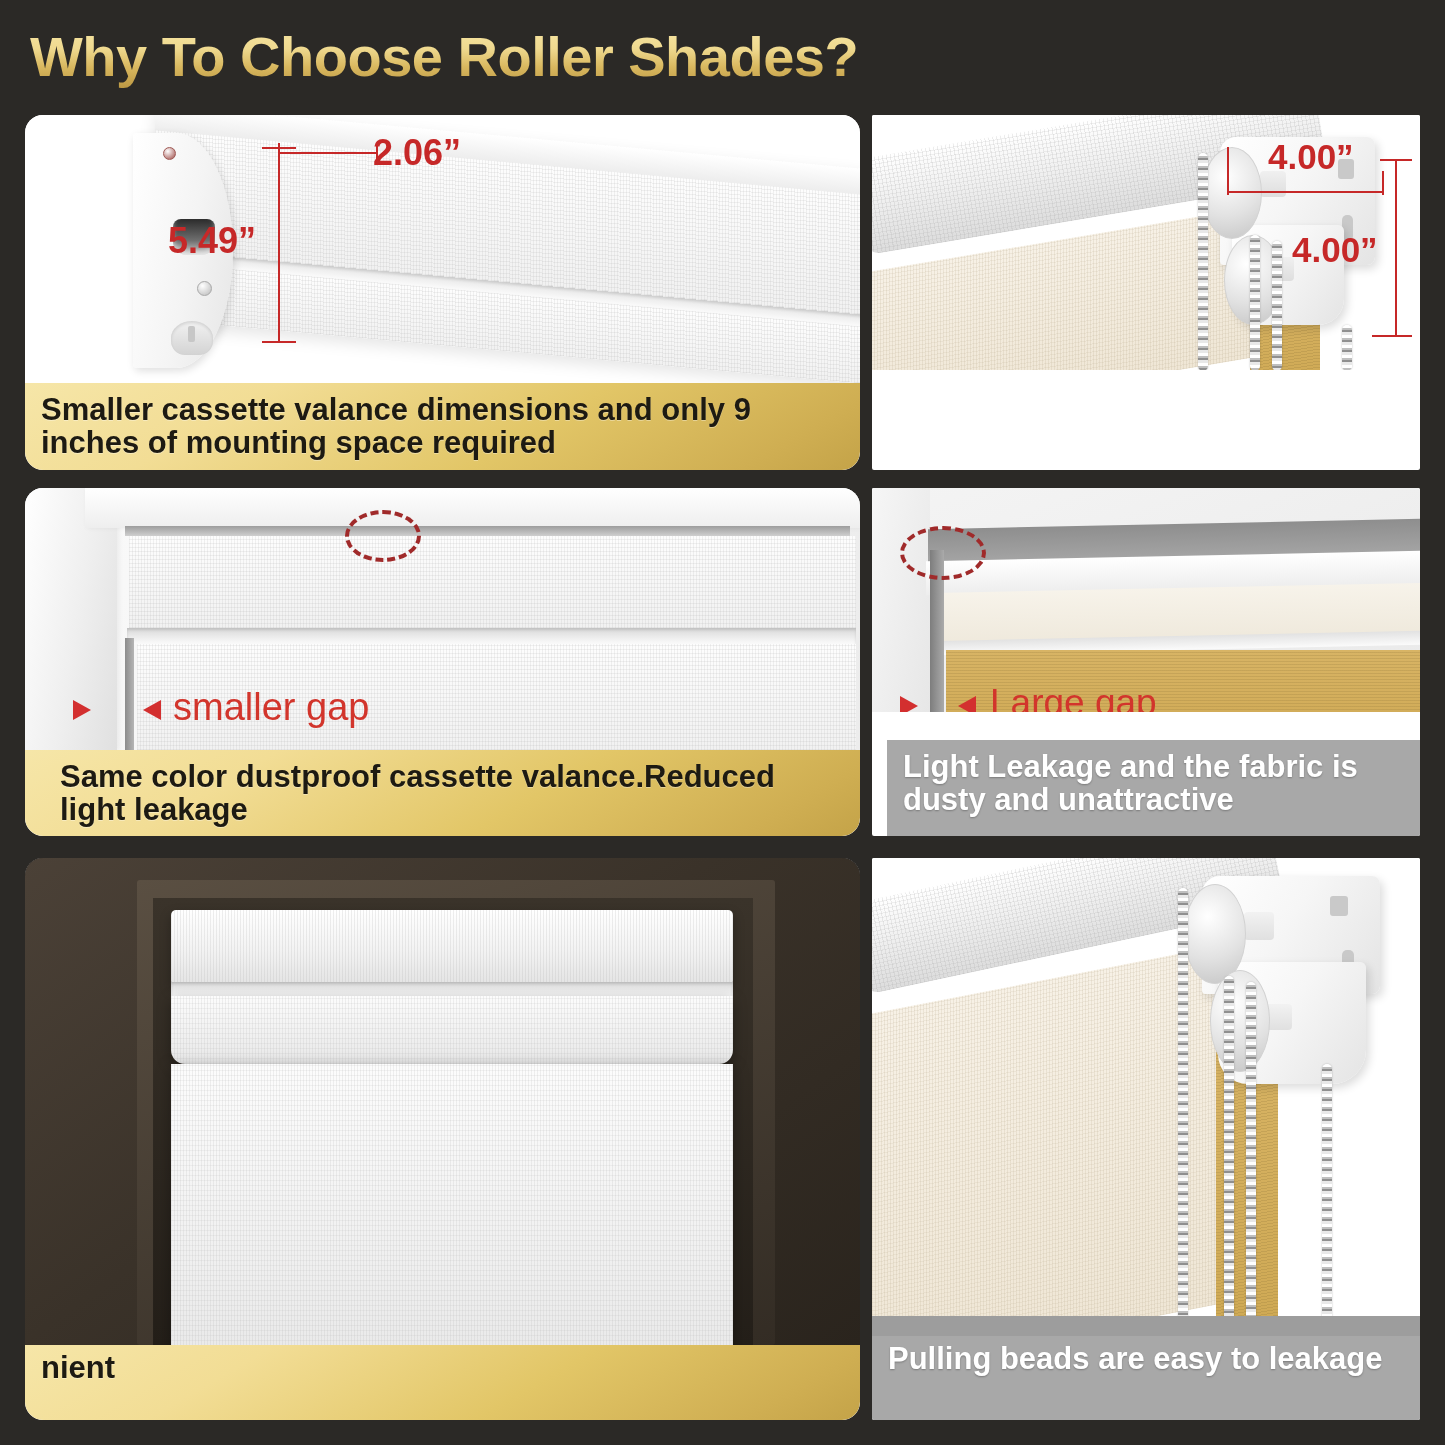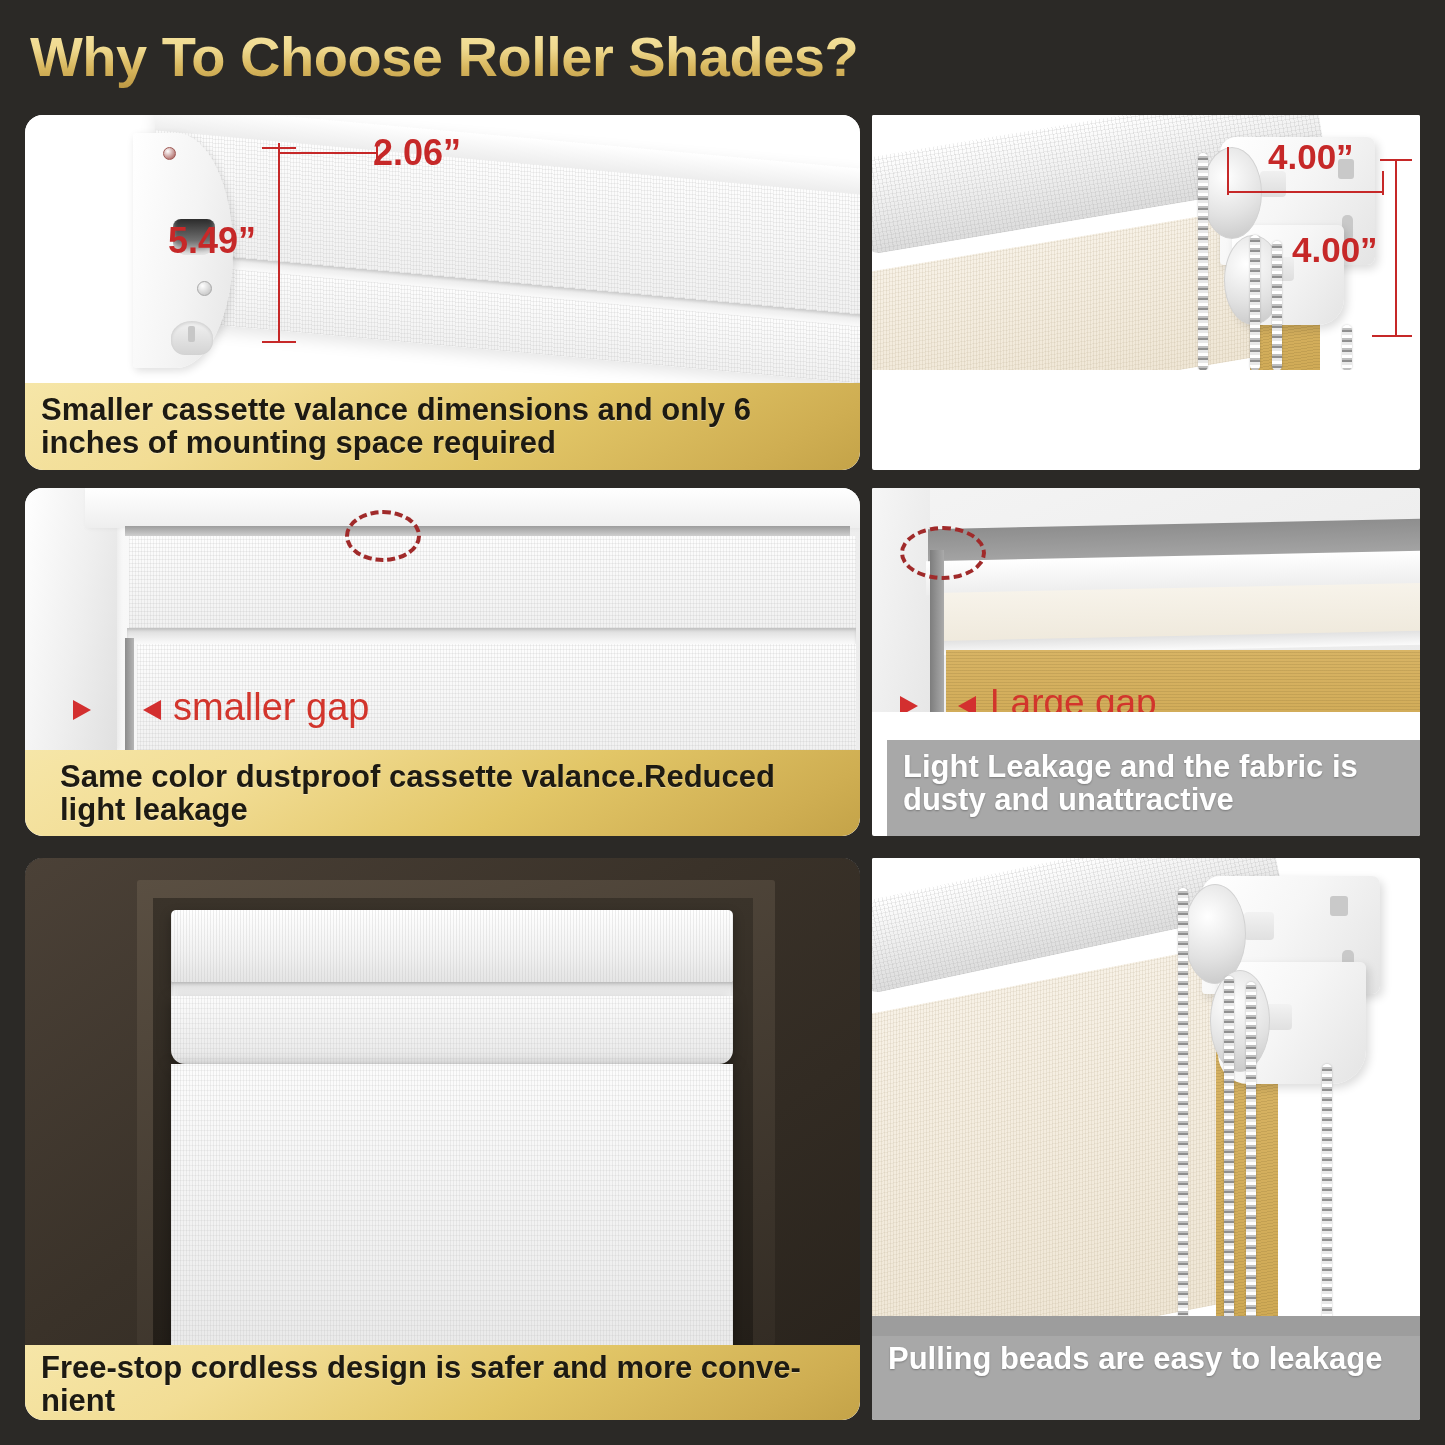--- a/index.html
+++ b/index.html
@@ -236,21 +236,21 @@
       <div class="dim dimv" style="left:253px;top:32px;height:195px;"></div>
       <div class="tick" style="left:237px;top:32px;width:34px;height:2px;"></div>
       <div class="tick" style="left:237px;top:226px;width:34px;height:2px;"></div>
       <div class="dimtxt" style="left:143px;top:105px;font-size:36px;">5.49”</div>
 
       <div class="dim dimh" style="left:253px;top:37px;width:100px;"></div>
       <div class="tick" style="left:253px;top:28px;width:2px;height:22px;"></div>
       <div class="tick" style="left:351px;top:28px;width:2px;height:22px;"></div>
       <div class="dimtxt" style="left:348px;top:17px;font-size:36px;">2.06”</div>
     </div>
-    <div class="cap gold" style="height:87px;">Smaller cassette valance dimensions and only 6 inches of mounting space required</div>
+    <div class="cap gold" style="height:87px;">Smaller cassette valance dimensions and only 9 inches of mounting space required</div>
   </div>
 
   <div class="panel right" style="left:872px;top:115px;width:548px;height:355px;">
     <div class="photo" style="height:255px;background:#fff;">
 
       <div class="r-tube" style="left:-14px;top:45px;width:470px;height:96px;transform:rotate(-9.5deg);transform-origin:left center;"></div>
 
       <div class="fabric-beige" style="position:absolute;left:-10px;top:122px;width:430px;height:150px;transform:skewY(-9.5deg);"></div>
 
       <div class="fabric-tan" style="position:absolute;left:378px;top:168px;width:70px;height:105px;transform:skewY(-9deg);"></div>
@@ -349,21 +349,20 @@
 
       <div class="valance-box" style="left:146px;top:52px;width:562px;height:76px;"></div>
       <div style="position:absolute;left:146px;top:124px;width:562px;height:14px;background:linear-gradient(180deg,#d8d8d8,#fafafa);box-shadow:inset 0 2px 3px rgba(0,0,0,.14);"></div>
       <div class="shade-w" style="left:146px;top:138px;width:562px;height:68px;border-radius:0 0 14px 14px;"></div>
       <div class="shade-w" style="left:146px;top:206px;width:562px;height:312px;"></div>
 
       <div class="logo-tag" style="left:430px;top:500px;"></div>
 
     </div>
     <div class="cap gold" style="height:75px;padding-top:6px;">
-      <div>Free-stop cordless design is safer and more conve-</div>
       <div>nient</div>
     </div>
   </div>
 
   <div class="panel right" style="left:872px;top:858px;width:548px;height:562px;">
     <div class="photo" style="height:478px;background:#fff;">
 
       <div class="r-tube" style="left:-16px;top:46px;width:430px;height:92px;transform:rotate(-12deg);transform-origin:left center;"></div>
 
       <div class="fabric-beige" style="position:absolute;left:-12px;top:120px;width:390px;height:358px;transform:skewY(-11deg);"></div>

